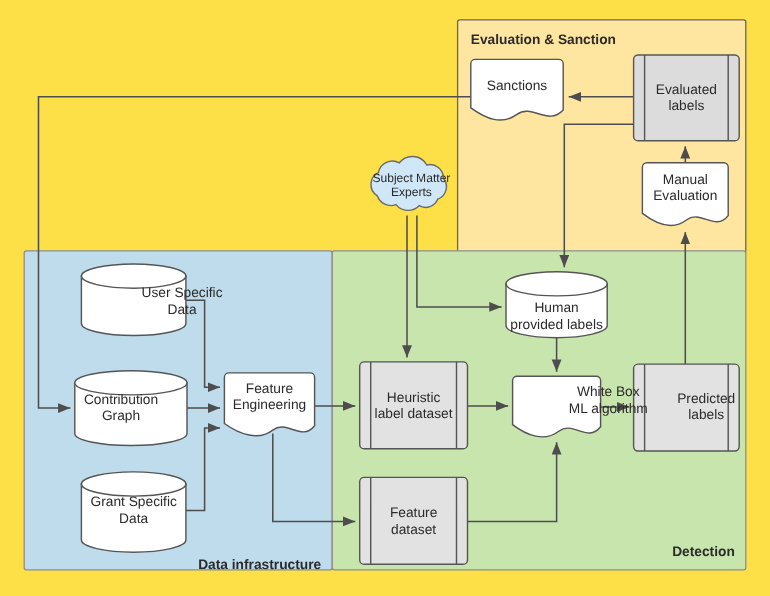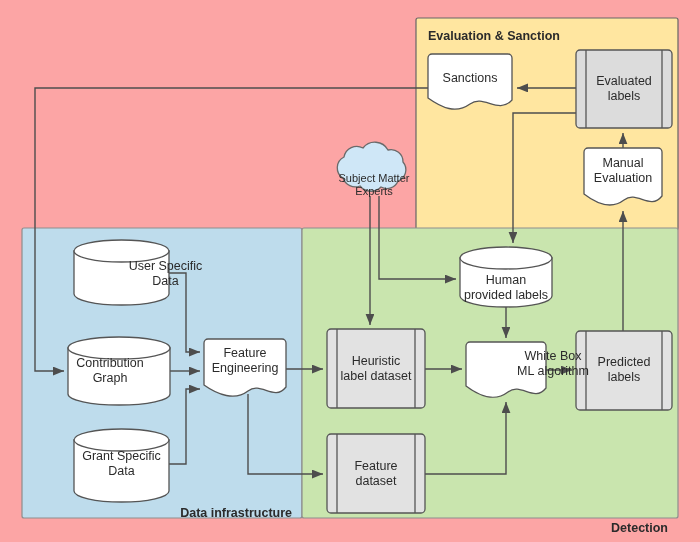--- a/index.html
+++ b/index.html
@@ -1,19 +1,19 @@
 <!DOCTYPE html>
 <html><head>
 <meta charset="utf-8">
 <style>
   html,body{margin:0;padding:0;background:#000;}
   #canvas{
     position:relative;
     width:700px;height:542px;
-    background:#fca5a5;
+    background:#fde047;
     font-family:"Liberation Sans", sans-serif;
     overflow:hidden;
   }
   #svgroot{position:absolute;left:0;top:0;width:700px;height:542px;}
   .lbl{
     position:absolute;
     font-family:"Liberation Sans", sans-serif;
     color:#2b2b2b;
     text-align:center;
     line-height:1.18;
@@ -155,31 +155,31 @@
       <rect x="576" y="331" width="96" height="79" rx="4" fill="#e2e2e2" stroke="#555555" stroke-width="1.3"></rect>
       <line x1="586" y1="331" x2="586" y2="410" stroke="#555555" stroke-width="1.3"></line>
       <line x1="662" y1="331" x2="662" y2="410" stroke="#555555" stroke-width="1.3"></line>
     </g>
   </svg>
 
   <div class="lbl panel-lbl" style="left:428px;top:26px;width:220px;height:20px;justify-content:flex-start;">Evaluation &amp; Sanction</div>
 
   <div class="lbl panel-lbl" style="left:92px;top:504px;width:200px;height:18px;justify-content:flex-end;">Data infrastructure</div>
 
-  <div class="lbl panel-lbl" style="left:468px;top:492px;width:200px;height:18px;justify-content:flex-end;margin-top:27px;">Detection</div>
+  <div class="lbl panel-lbl" style="left:468px;top:492px;width:200px;height:18px;justify-content:flex-end;">Detection</div>
 
   <div class="lbl node-lbl" style="left:428px;top:62px;width:84px;height:32px;">Sanctions</div>
 
   <div class="lbl node-lbl" style="left:586px;top:62px;width:76px;height:54px;">Evaluated
 labels</div>
 
   <div class="lbl node-lbl" style="left:584px;top:152px;width:78px;height:38px;">Manual
 Evaluation</div>
 
-  <div class="lbl cloud-lbl" style="left:327px;top:152px;width:94px;height:34px;margin-top:16px;">Subject Matter
+  <div class="lbl cloud-lbl" style="left:327px;top:152px;width:94px;height:34px;">Subject Matter
 Experts</div>
 
   <div class="lbl node-lbl" style="left:74px;top:257px;width:95px;height:34px;margin-left:44px;">User Specific
 Data</div>
 
   <div class="lbl node-lbl" style="left:68px;top:354px;width:84px;height:34px;">Contribution
 Graph</div>
 
   <div class="lbl node-lbl" style="left:72px;top:447px;width:99px;height:34px;">Grant Specific
 Data</div>
@@ -192,15 +192,15 @@
 
   <div class="lbl node-lbl" style="left:330px;top:456px;width:92px;height:36px;">Feature
 dataset</div>
 
   <div class="lbl node-lbl" style="left:458px;top:260px;width:96px;height:34px;margin-top:11px;">Human
 provided labels</div>
 
   <div class="lbl node-lbl" style="left:463px;top:347px;width:86px;height:34px;margin-left:47px;">White Box
 ML algorithm</div>
 
-  <div class="lbl node-lbl" style="left:586px;top:352px;width:76px;height:36px;">Predicted
+  <div class="lbl node-lbl" style="left:586px;top:352px;width:76px;height:36px;padding-left:18px;">Predicted
 labels</div>
 </div>
 
 </body></html>

